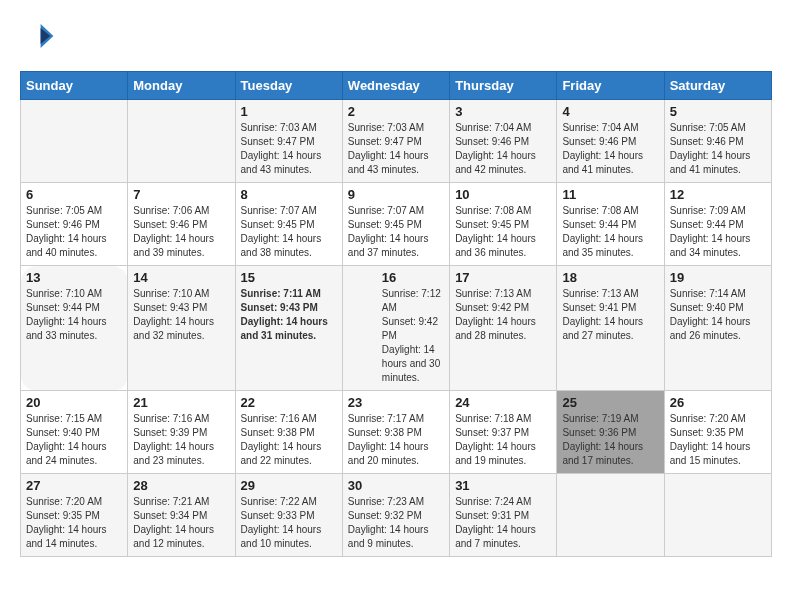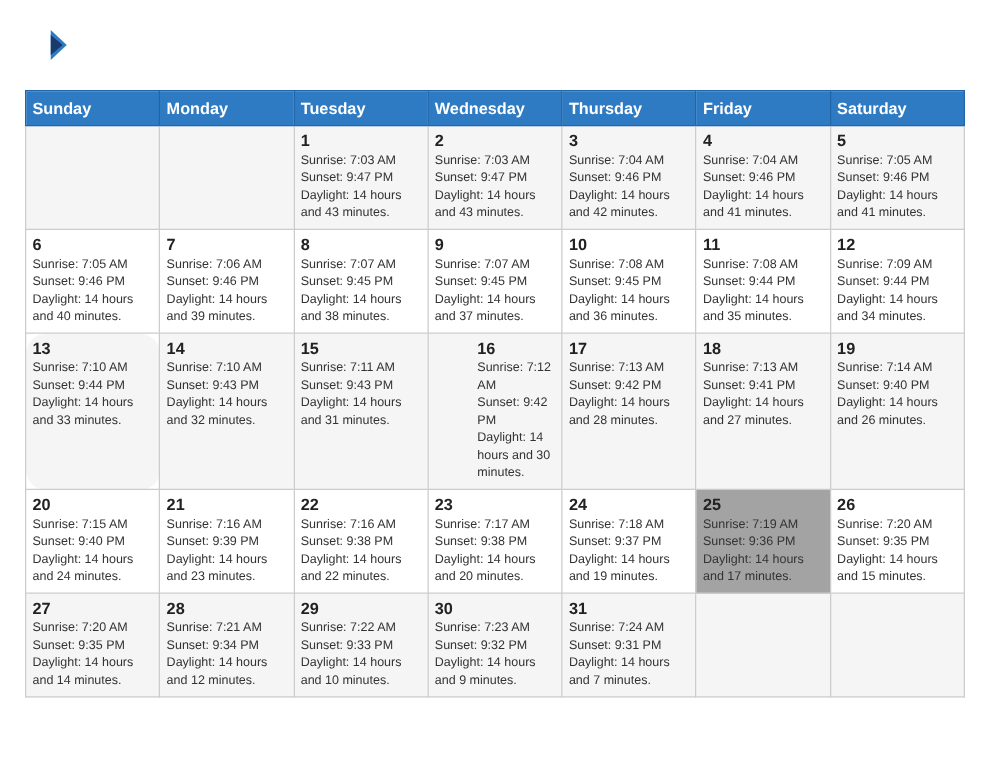--- a/index.html
+++ b/index.html
@@ -218,21 +218,21 @@
 Daylight: 14 hours and 33 minutes.</div>
           </td>
           <td style="background: rgb(245, 245, 245);">
             <span class="day-number">14</span>
             <div class="day-info" style="white-space: pre-line;">Sunrise: 7:10 AM
 Sunset: 9:43 PM
 Daylight: 14 hours and 32 minutes.</div>
           </td>
           <td style="background: rgb(245, 245, 245);">
             <span class="day-number">15</span>
-            <div class="day-info" style="white-space: pre-line;">Sunrise: 7:11 AM
+            <div class="day-info" style="white-space: pre-line; font-weight: bold;">Sunrise: 7:11 AM
 Sunset: 9:43 PM
 Daylight: 14 hours and 31 minutes.</div>
           </td>
           <td style="background: rgb(245, 245, 245); padding-left: 39px;">
             <span class="day-number">16</span>
             <div class="day-info" style="white-space: pre-line;">Sunrise: 7:12 AM
 Sunset: 9:42 PM
 Daylight: 14 hours and 30 minutes.</div>
           </td>
           <td style="background: rgb(245, 245, 245);">

